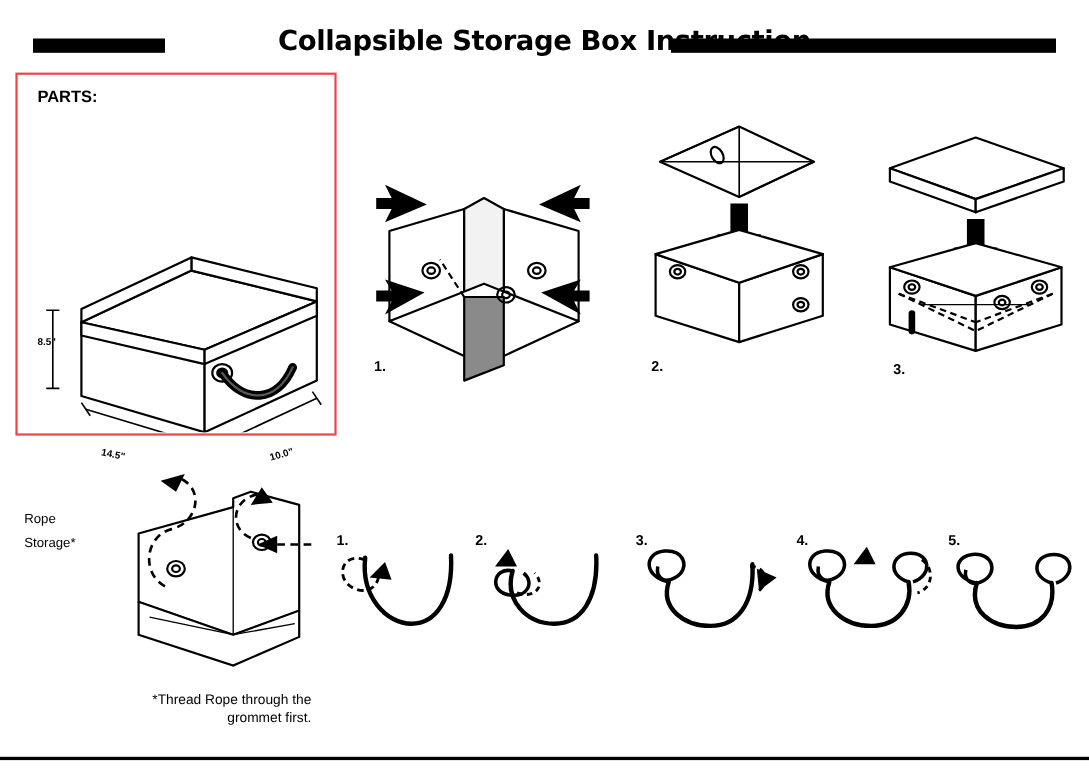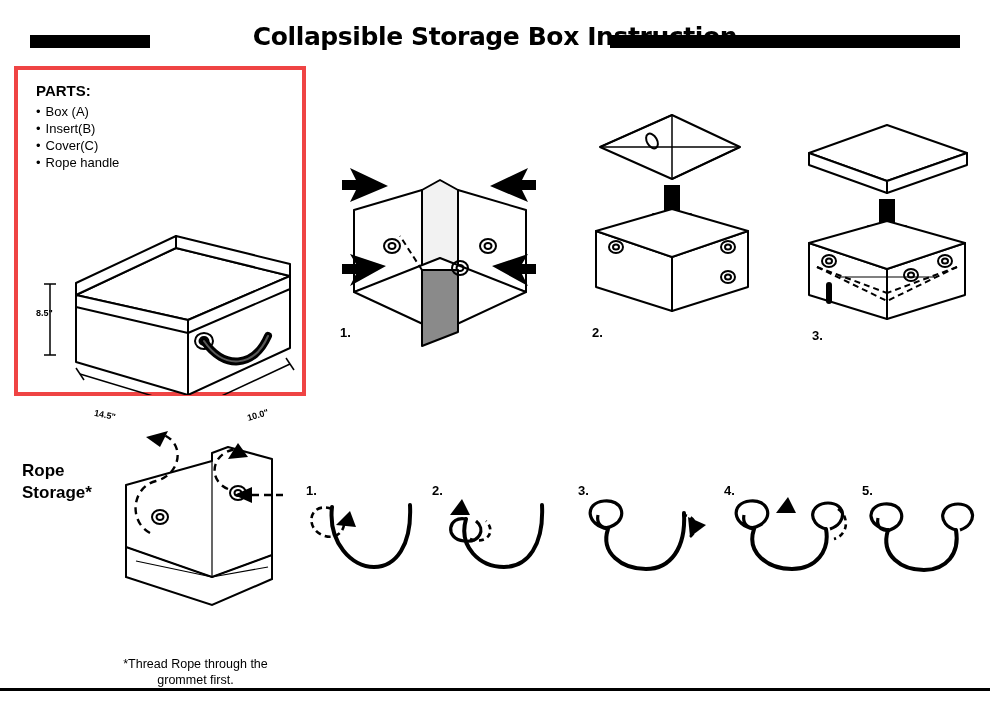--- a/index.html
+++ b/index.html
@@ -44,21 +44,21 @@
   #header-bar-left { left: 30px; width: 120px; }
   #header-bar-right { left: 610px; width: 350px; }
 
   
   #parts-panel {
     position: absolute;
     left: 14px;
     top: 66px;
     width: 292px;
     height: 330px;
-    border: 4px solid #ef4444;
+    border: 2px solid #ef4444;
     box-sizing: border-box;
   }
   #parts-heading {
     position: absolute;
     left: 18px;
     top: 12px;
     font-size: 15px;
     font-weight: bold;
   }
   #parts-list {
@@ -99,33 +99,32 @@
   #rope-step-2-num { left: 432px; top: 483px; }
   #rope-step-3-num { left: 578px; top: 483px; }
   #rope-step-4-num { left: 724px; top: 483px; }
   #rope-step-5-num { left: 862px; top: 483px; }
 
   
   #rope-title {
     position: absolute;
     left: 22px;
     top: 460px;
-    font-size: 17px;
-    font-weight: bold;
+    font-size: 12px;
+    font-weight: normal;
     line-height: 22px;
   }
   #rope-note {
     position: absolute;
     left: 108px;
     top: 628px;
     font-size: 12.5px;
     line-height: 16px;
-    text-align: center;
+    text-align: right;
     width: 175px;
-    margin-top: 28px;
   }
 
   
   #footer-rule {
     position: absolute;
     left: 0;
     top: 688px;
     width: 990px;
     height: 3px;
     background: #000;
@@ -138,26 +137,20 @@
 <body>
 
 <div id="header">
   <div class="header-bar" id="header-bar-left"></div>
   <div id="header-title">Collapsible Storage Box Instruction</div>
   <div class="header-bar" id="header-bar-right"></div>
 </div>
 
 <div id="parts-panel">
   <div id="parts-heading">PARTS:</div>
-  <ul id="parts-list">
-    <li>Box (A)</li>
-    <li>Insert(B)</li>
-    <li>Cover(C)</li>
-    <li>Rope handle</li>
-  </ul>
 
   <svg class="art" style="left:10px; top:110px;" width="272" height="215" viewBox="0 0 272 215">
     <g fill="none" stroke="#000" stroke-width="2" stroke-linejoin="round">
 
       <path d="M48 115 L48 182 L160 215 L160 140 Z" fill="#fff"></path>
       <path d="M160 140 L160 215 L262 168 L262 96 Z" fill="#fff"></path>
 
       <path d="M48 115 L160 140 L262 96 L148 68 Z" fill="#fff"></path>
       <path d="M48 115 L48 127 L160 153 L160 140 Z" fill="#fff"></path>
       <path d="M160 153 L160 140 L262 96 L262 109 Z" fill="#fff"></path>

